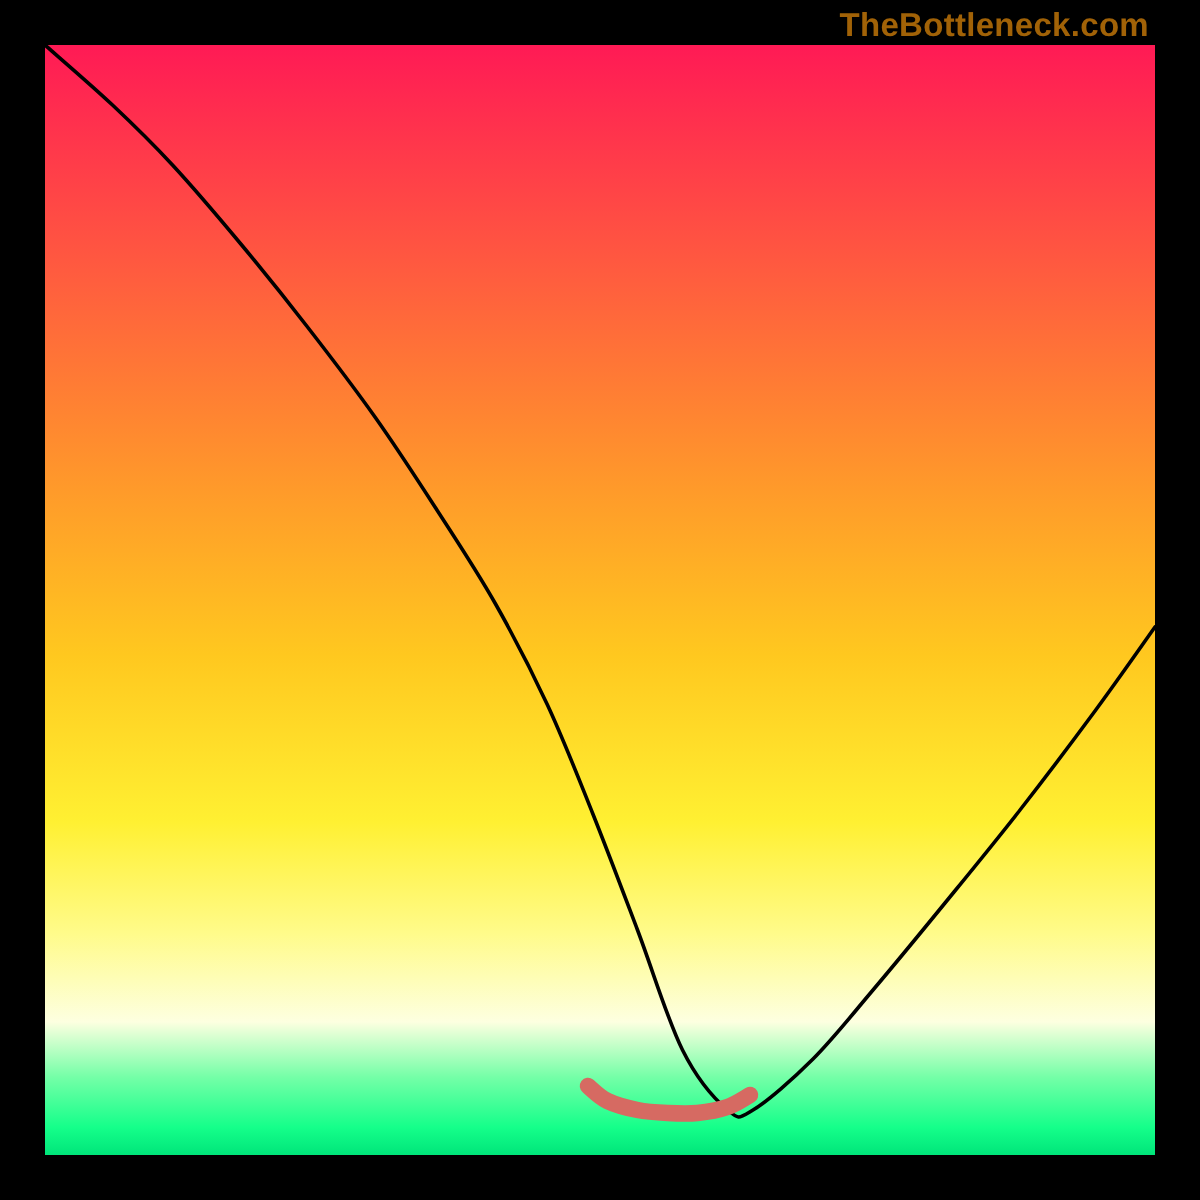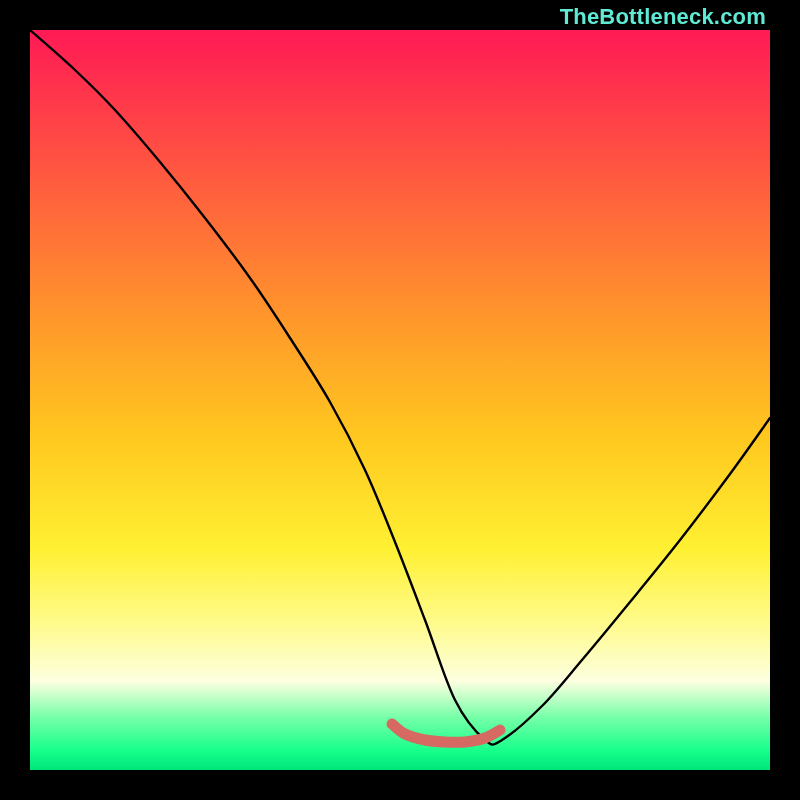--- a/index.html
+++ b/index.html
@@ -54,21 +54,21 @@
     width: 740px;
     height: 740px;
   }
   .watermark {
     position: absolute;
     top: 4px;
     right: 34px;
     font-family: Arial, Helvetica, sans-serif;
     font-size: 22px;
     font-weight: 700;
-    color: #5eead4;
+    color: #a16207;
     letter-spacing: 0.2px;
   }
 </style>
 </head>
 <body>
 
 <div class="frame">
   <div class="watermark">TheBottleneck.com</div>
   <div class="plot">
     <div class="gradient"></div>

